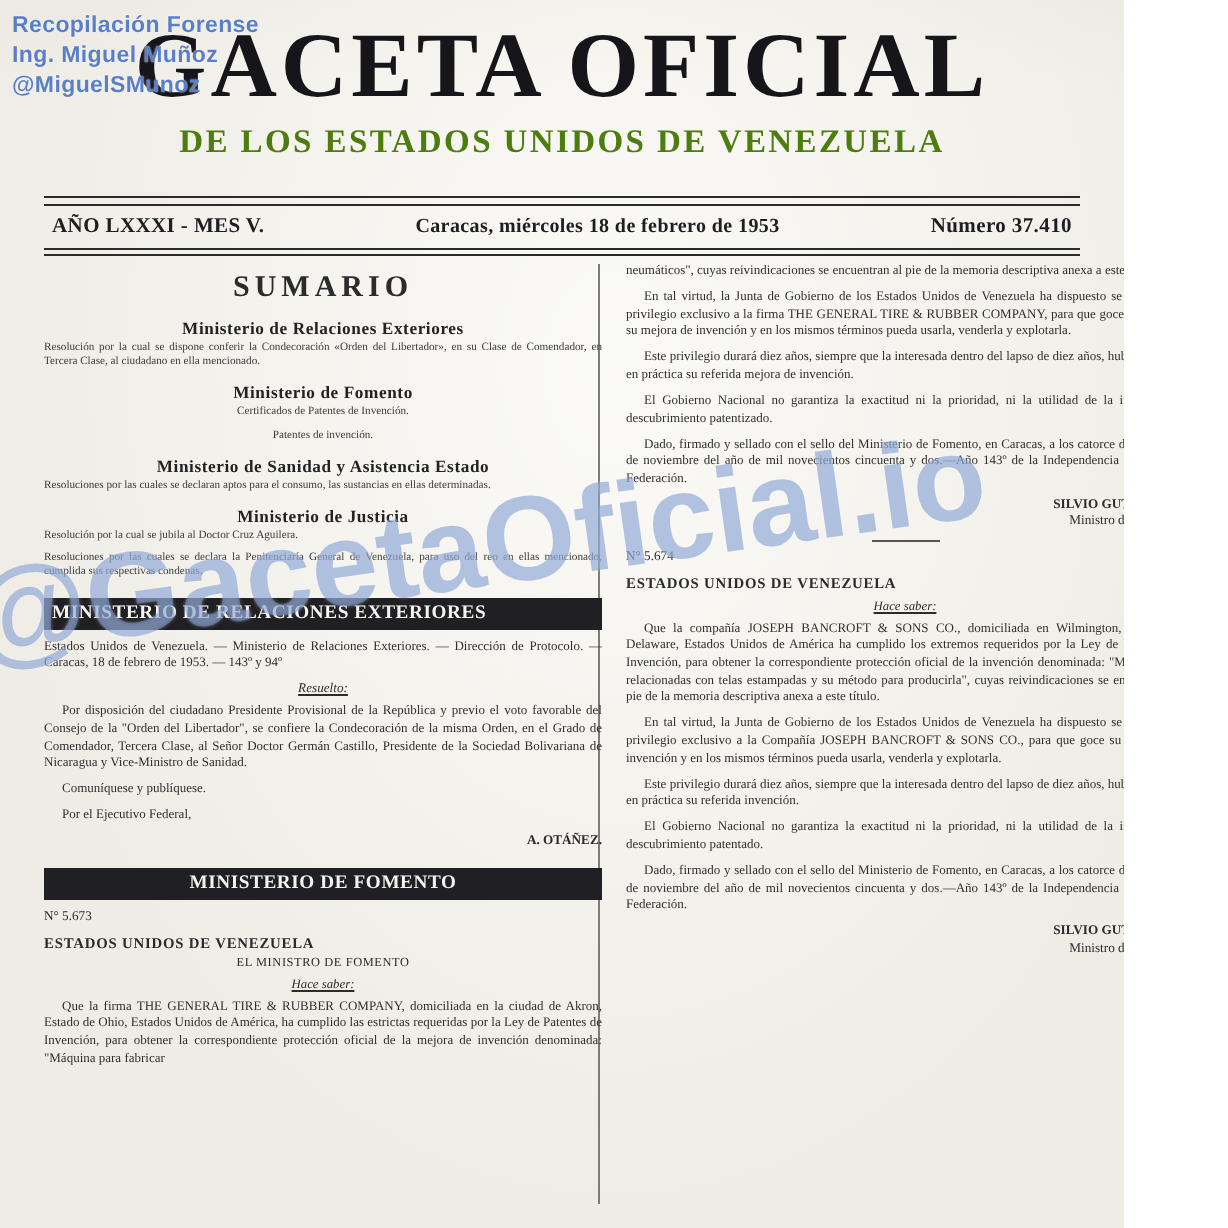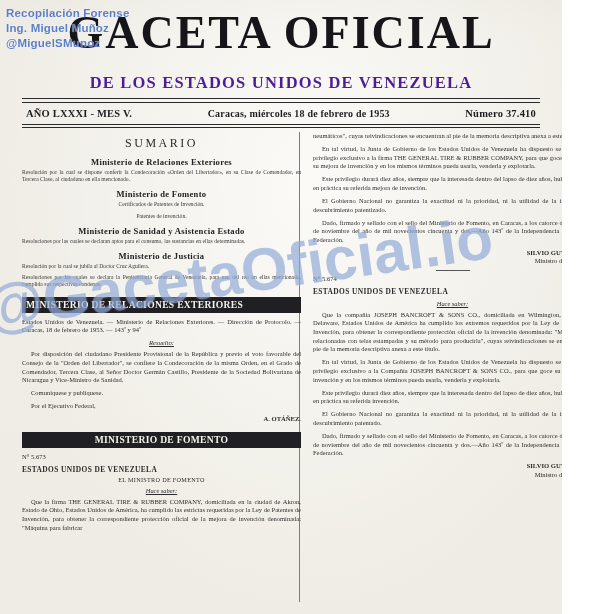--- a/index.html
+++ b/index.html
@@ -80,22 +80,22 @@
     font-size: 46px;
     letter-spacing: 2px;
     line-height: 50px;
     color: #15151a;
   }
   .masthead .subtitle {
     font-family: "Liberation Serif", serif;
     font-weight: bold;
     font-size: 16.5px;
     letter-spacing: 1.2px;
-    margin-top: 15px;
-    color: #4c1d95;
+    margin-top: 3px;
+    color: #4d7c0f;
   }
   .rule {
     position: absolute;
     left: 22px; right: 22px;
     height: 0;
     border-top: 1.4px solid #2a2a2a;
   }
   .rule.r1 { top: 98px; }
   .rule.r2 { top: 101.5px; border-top-width: 0.7px; }
   .rule.r3 { top: 124px; border-top-width: 0.9px; }
@@ -136,22 +136,22 @@
     left: 299px;
     top: 132px;
     width: 0;
     height: 470px;
     border-left: 0.8px solid #7d7d78;
   }
 
   
   .sumario-h {
     text-align: center;
-    font-size: 12px;
-    font-weight: normal;
+    font-size: 15px;
+    font-weight: bold;
     letter-spacing: 2.5px;
     margin: 4px 0 5px 0;
   }
   .sect-h {
     text-align: center;
     font-size: 8.6px;
     font-weight: bold;
     letter-spacing: 0.3px;
     margin: 6px 0 2px 0;
     color: #222;

